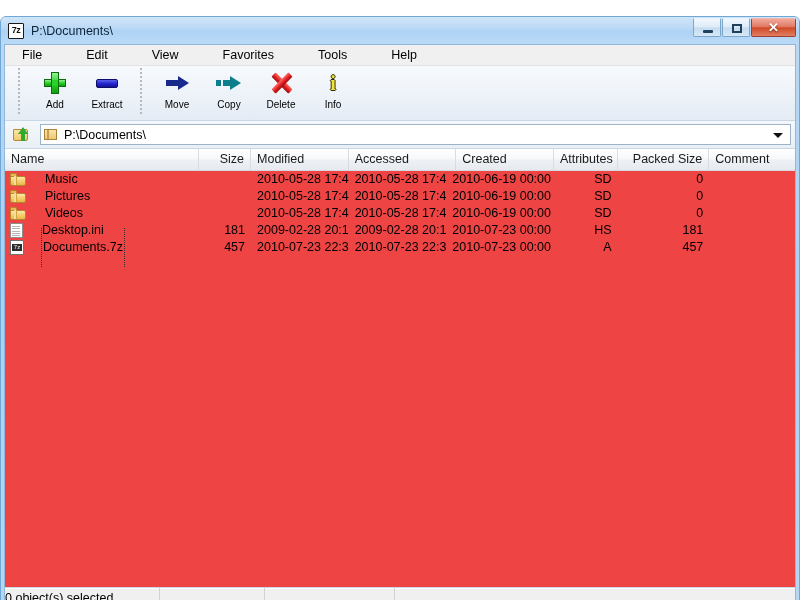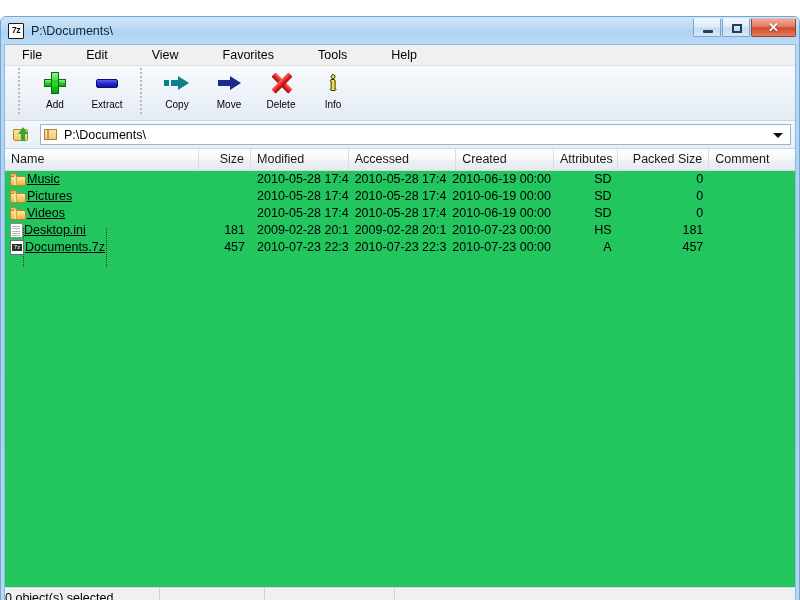--- a/index.html
+++ b/index.html
@@ -229,21 +229,21 @@
     top: 8px;
     width: 0; height: 0;
     border-left: 5px solid transparent;
     border-right: 5px solid transparent;
     border-top: 5px solid #101010;
   }
 
   
   .listarea {
     flex: 1 1 auto;
-    background: #22c55e;
+    background: #ef4444;
     display: flex;
     flex-direction: column;
     overflow: hidden;
     border-bottom: 1px solid #c9d6e3;
   }
   .col-headers {
     display: flex;
     height: 21px;
     flex: 0 0 21px;
     background: linear-gradient(to bottom, #ffffff 0%, #f6f8fa 48%, #eef1f5 52%, #e6eaf0 100%);
@@ -278,23 +278,22 @@
     white-space: nowrap;
     overflow: hidden;
     line-height: 17px;
   }
   .cell.name {
     display: flex;
     align-items: center;
     padding-left: 5px;
   }
   .name-label {
-    margin-left: 0;
+    margin-left: 18px;
     padding: 12px 1px;
-    text-decoration: underline;
   }
   .row.focused .name-label {
     outline: 1px dotted #333333;
   }
   .r { text-align: right; }
 
   
   .c-name     { width: 195px; }
   .c-size     { width: 52px; }
   .c-modified { width: 98px; }
@@ -601,36 +600,36 @@
           </span>
           <span class="tb-label">Extract</span>
         </div>
       </div>
 
       <div class="tb-sep"></div>
 
       <div class="tb-group">
         <div class="tb-btn">
           <span class="tb-icon">
+            <span class="ic-arrow ic-move">
+              <span class="shaft"></span>
+                <span class="head"></span>
+            </span>
+          </span>
+          <span class="tb-label">Move</span>
+        </div>
+        <div class="tb-btn">
+          <span class="tb-icon">
             <span class="ic-arrow ic-copy">
               <span class="tail"></span>
                 <span class="shaft"></span>
                 <span class="head"></span>
             </span>
           </span>
           <span class="tb-label">Copy</span>
-        </div>
-        <div class="tb-btn">
-          <span class="tb-icon">
-            <span class="ic-arrow ic-move">
-              <span class="shaft"></span>
-                <span class="head"></span>
-            </span>
-          </span>
-          <span class="tb-label">Move</span>
         </div>
         <div class="tb-btn">
           <span class="tb-icon">
             <span class="ic-delete">
               <span class="s s1"></span>
                 <span class="s s2"></span>
             </span>
           </span>
           <span class="tb-label">Delete</span>
         </div>

